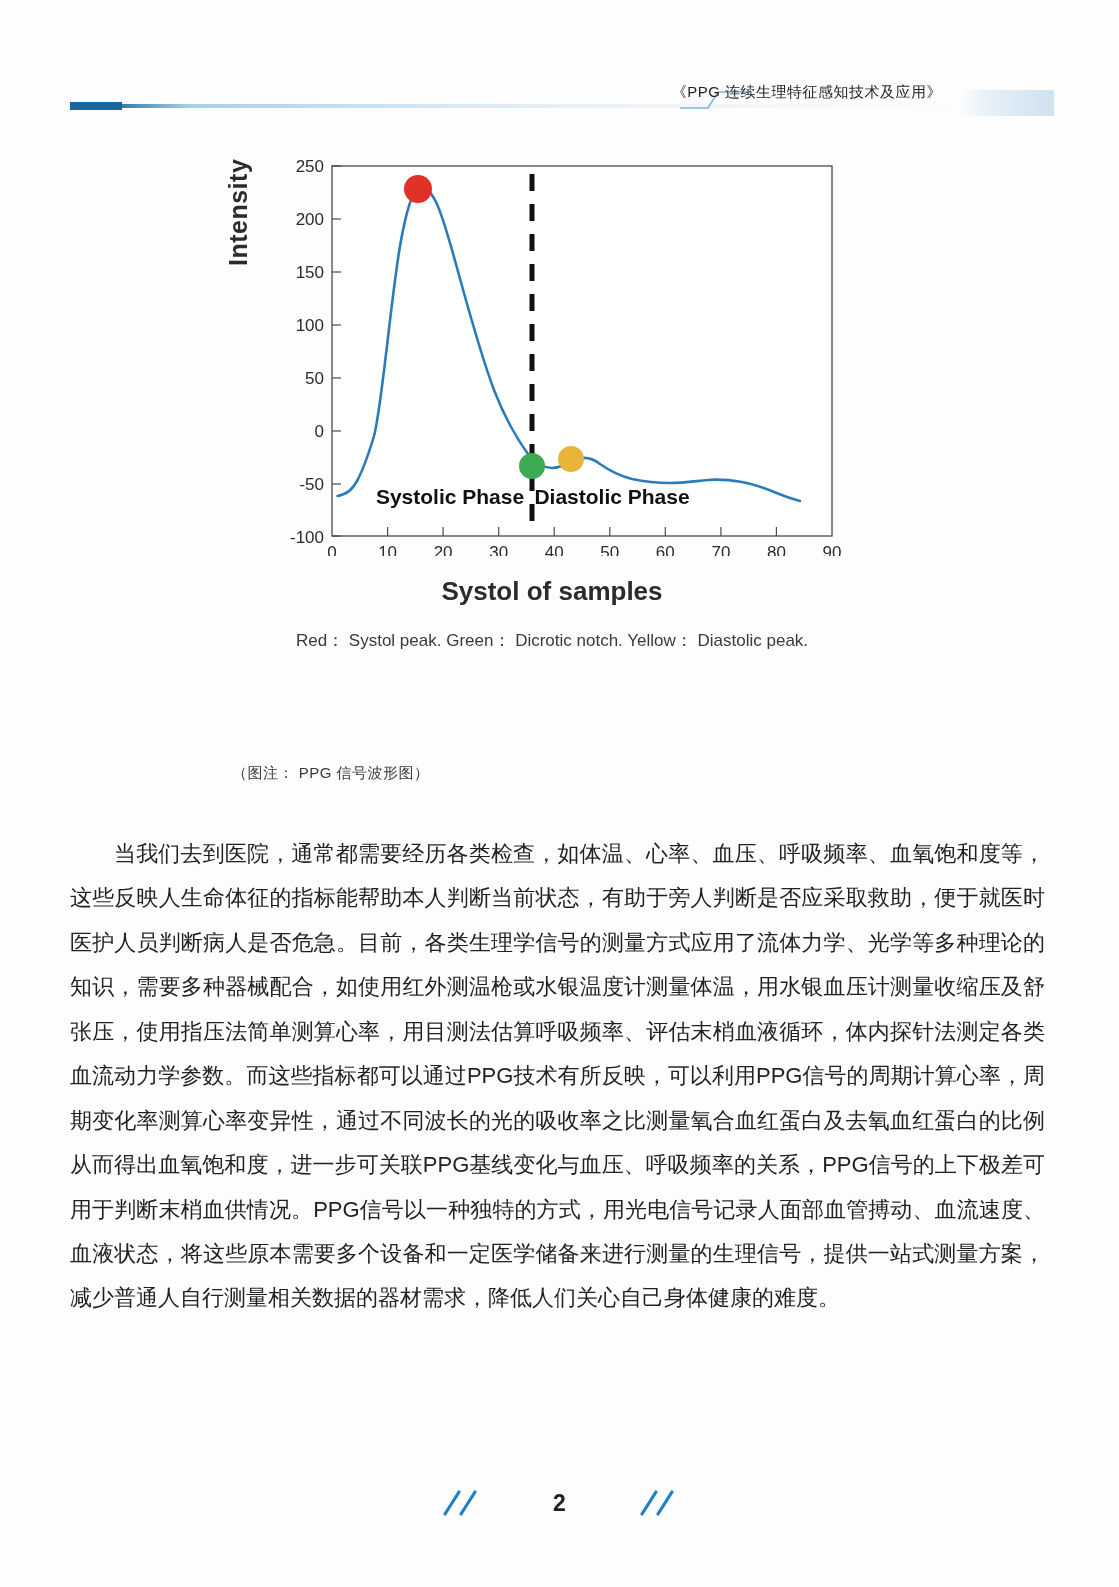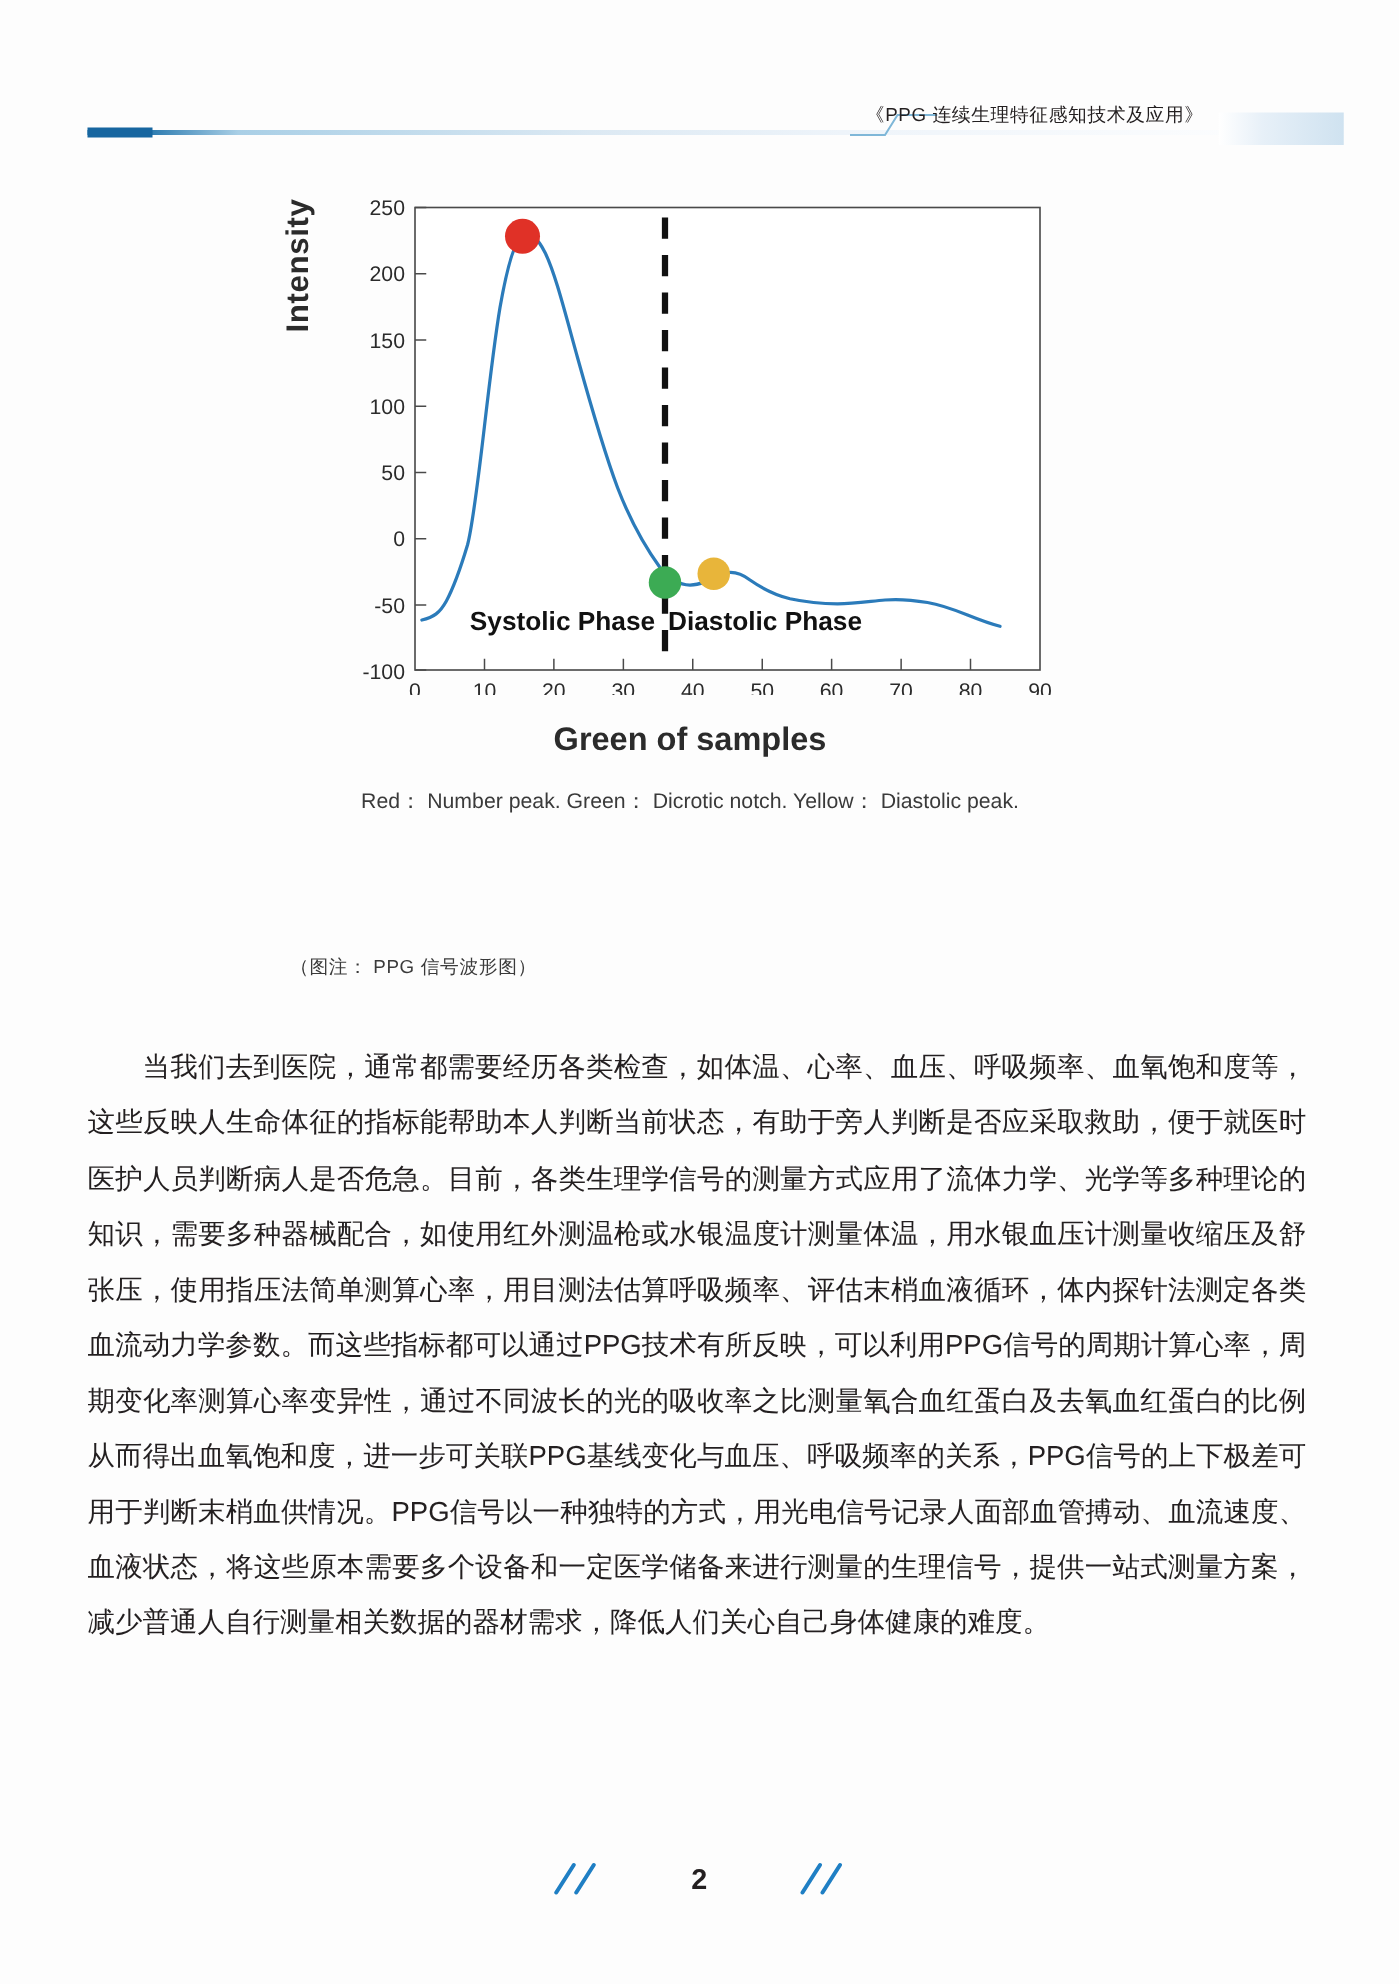--- a/index.html
+++ b/index.html
@@ -19,21 +19,21 @@
     position: absolute;
     inset: 0;
     background: #fdfdfd;
   }
 
   
   .header {
     position: absolute;
     top: 78px;
     left: 70px;
-    right: 44px;
+    right: 65px;
     height: 34px;
   }
   .header-rule {
     position: absolute;
     left: 0;
     right: 0;
     top: 26px;
     height: 4px;
     background: linear-gradient(to right, #1a6fa8 0%, #1a6fa8 4%, #a9cfe6 12%, #dce9f3 40%, #eef4fa 60%, #ffffff 100%);
   }
@@ -259,25 +259,25 @@
         <line x1="260" y1="28" x2="260" y2="382" stroke="#111111" stroke-width="5" stroke-dasharray="17 13"></line>
 
         <circle cx="146" cy="43" r="14" fill="#e03127"></circle>
         <circle cx="260" cy="320" r="13" fill="#3cab54"></circle>
         <circle cx="299" cy="313" r="13" fill="#e8b53a"></circle>
 
         <text x="178" y="358" font-family="Liberation Sans, sans-serif" font-size="21" font-weight="bold" fill="#111111" text-anchor="middle">Systolic Phase</text>
         <text x="340" y="358" font-family="Liberation Sans, sans-serif" font-size="21" font-weight="bold" fill="#111111" text-anchor="middle">Diastolic Phase</text>
       </svg>
 
-      <div class="x-axis-label">Green of samples</div>
+      <div class="x-axis-label">Systol of samples</div>
     </div>
 
     <div class="fig-note">
-      <div>Red： Number peak. Green： Dicrotic notch. Yellow： Diastolic peak.</div>
+      <div>Red： Systol peak. Green： Dicrotic notch. Yellow： Diastolic peak.</div>
     </div>
 
     <div class="fig-caption">（图注： PPG 信号波形图）</div>
   </div>
 
   <p class="body-text">当我们去到医院，通常都需要经历各类检查，如体温、心率、血压、呼吸频率、血氧饱和度等，这些反映人生命体征的指标能帮助本人判断当前状态，有助于旁人判断是否应采取救助，便于就医时医护人员判断病人是否危急。目前，各类生理学信号的测量方式应用了流体力学、光学等多种理论的知识，需要多种器械配合，如使用红外测温枪或水银温度计测量体温，用水银血压计测量收缩压及舒张压，使用指压法简单测算心率，用目测法估算呼吸频率、评估末梢血液循环，体内探针法测定各类血流动力学参数。而这些指标都可以通过PPG技术有所反映，可以利用PPG信号的周期计算心率，周期变化率测算心率变异性，通过不同波长的光的吸收率之比测量氧合血红蛋白及去氧血红蛋白的比例从而得出血氧饱和度，进一步可关联PPG基线变化与血压、呼吸频率的关系，PPG信号的上下极差可用于判断末梢血供情况。PPG信号以一种独特的方式，用光电信号记录人面部血管搏动、血流速度、血液状态，将这些原本需要多个设备和一定医学储备来进行测量的生理信号，提供一站式测量方案，减少普通人自行测量相关数据的器材需求，降低人们关心自己身体健康的难度。</p>
 
   <div class="footer">
     <div class="footer-inner">
       <svg class="footer-mark" width="44" height="26" viewBox="0 0 44 26">

